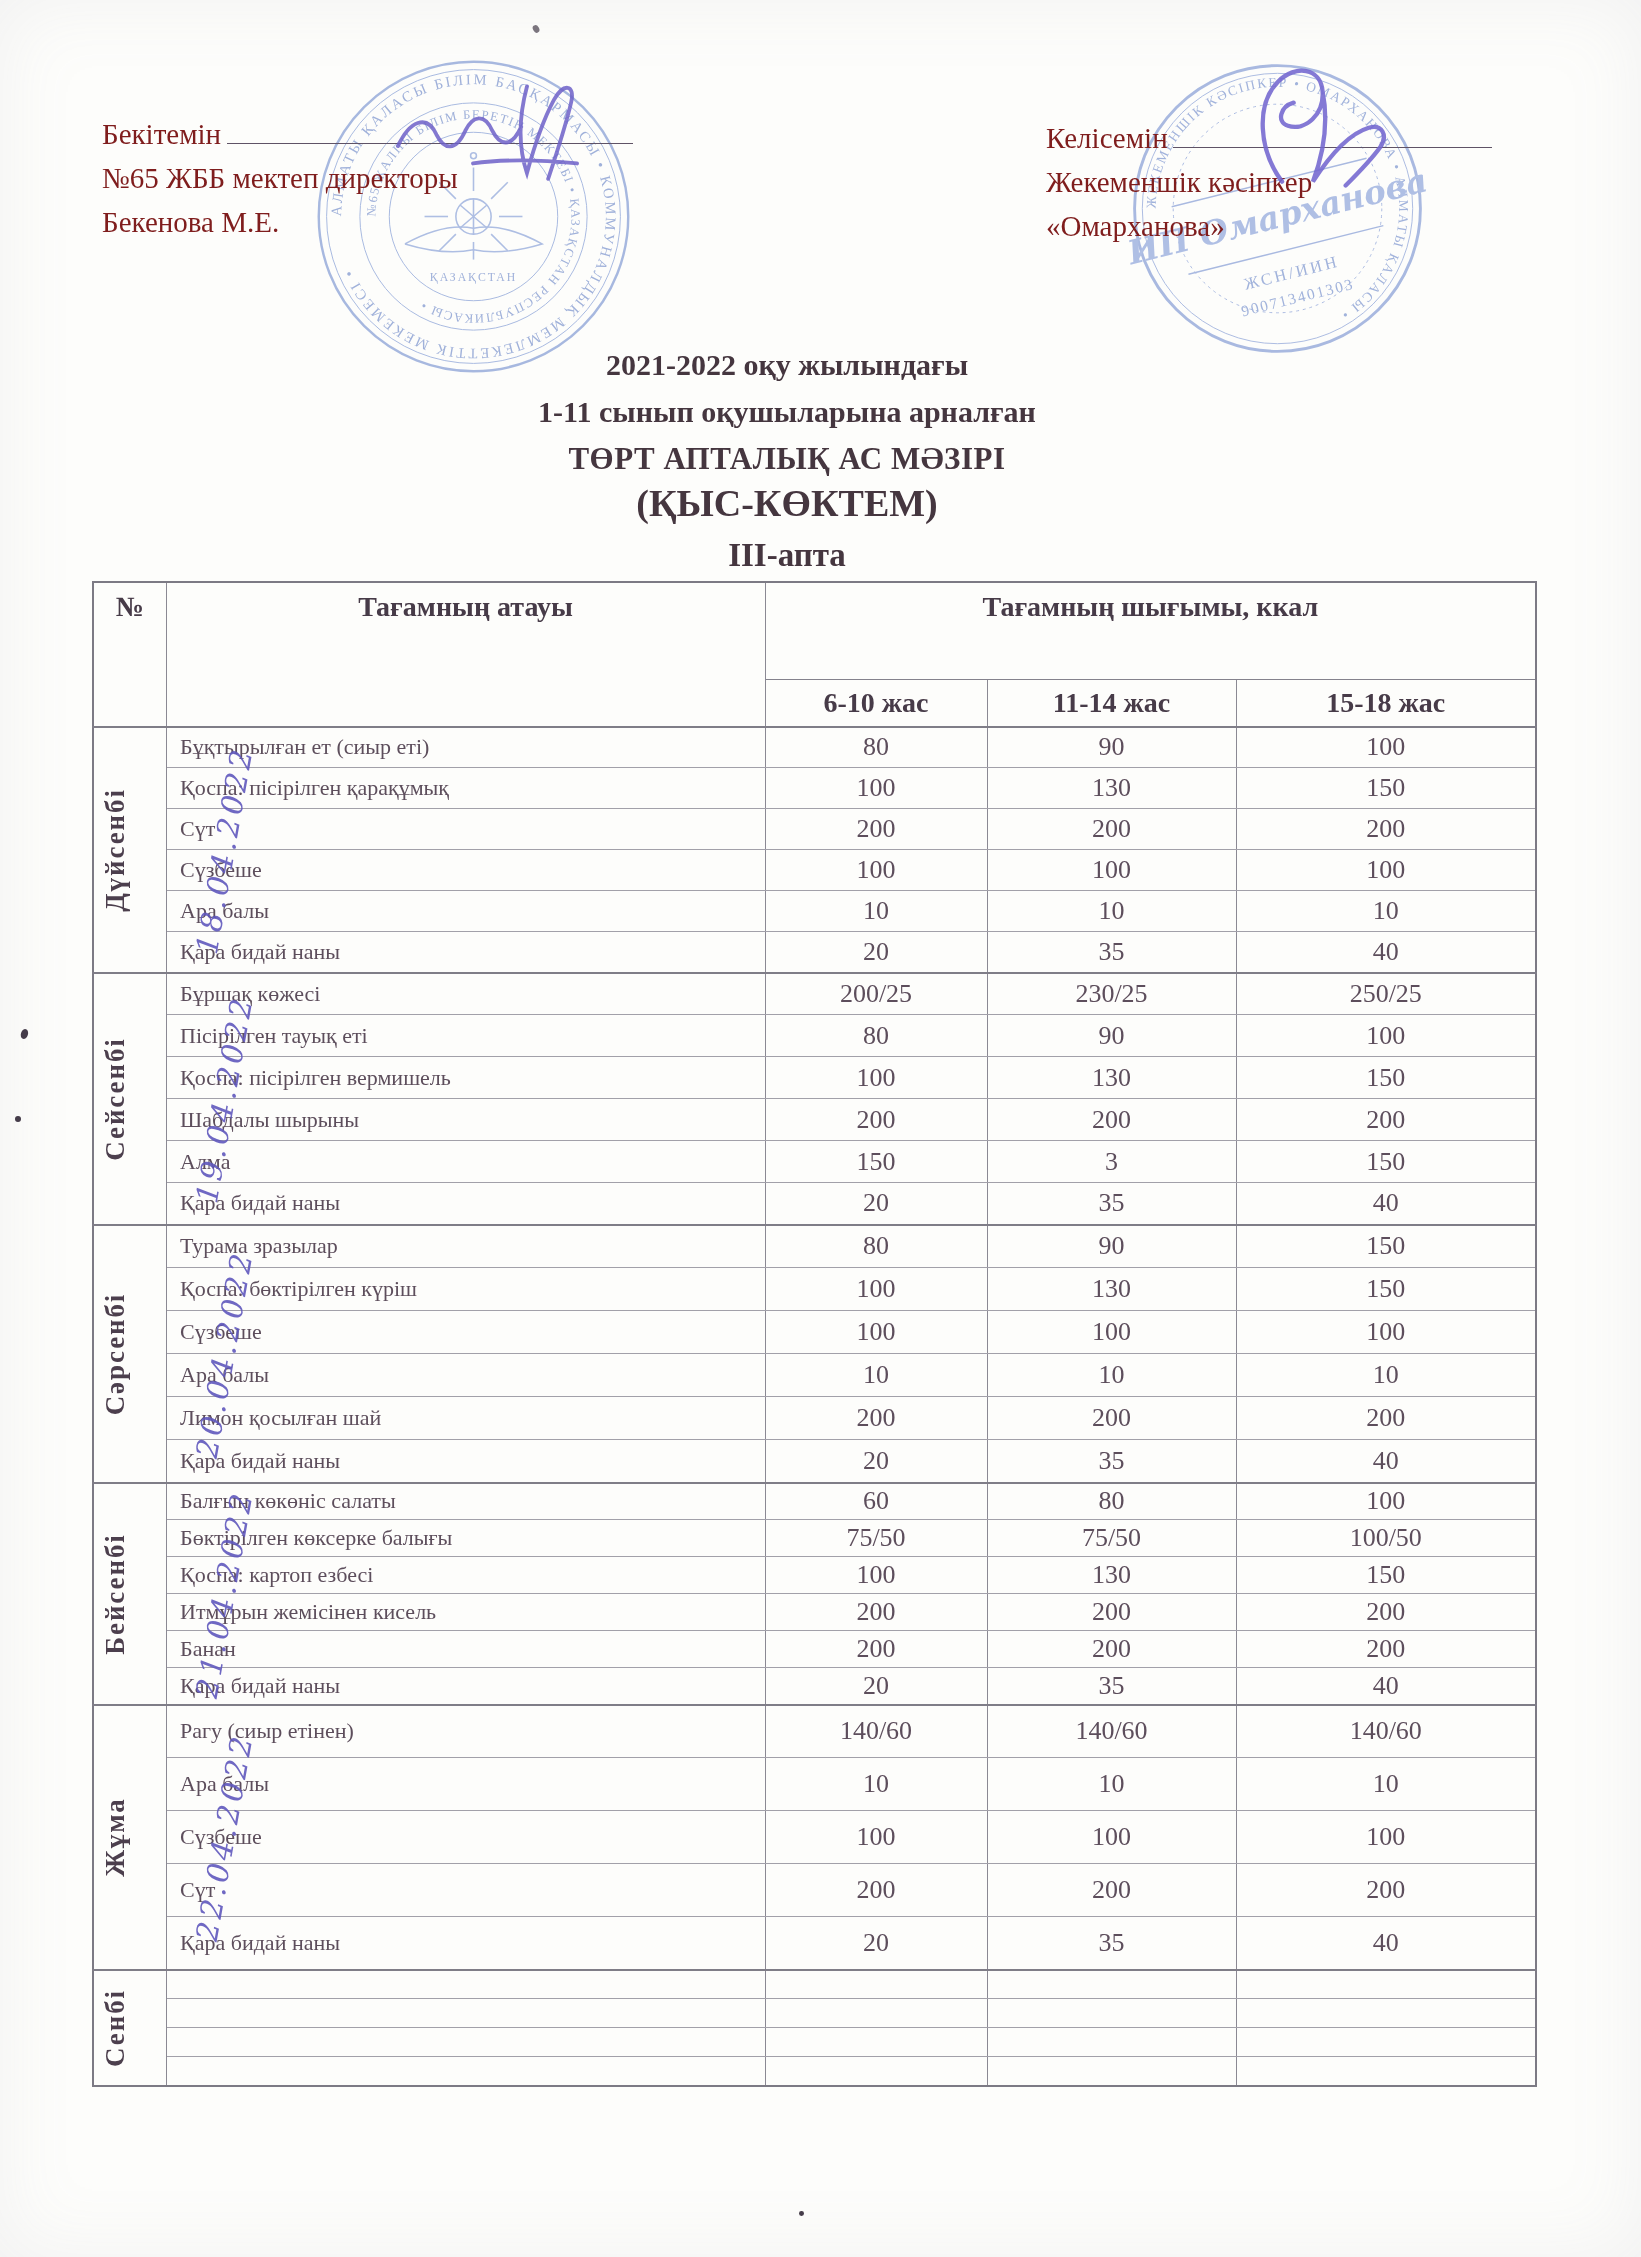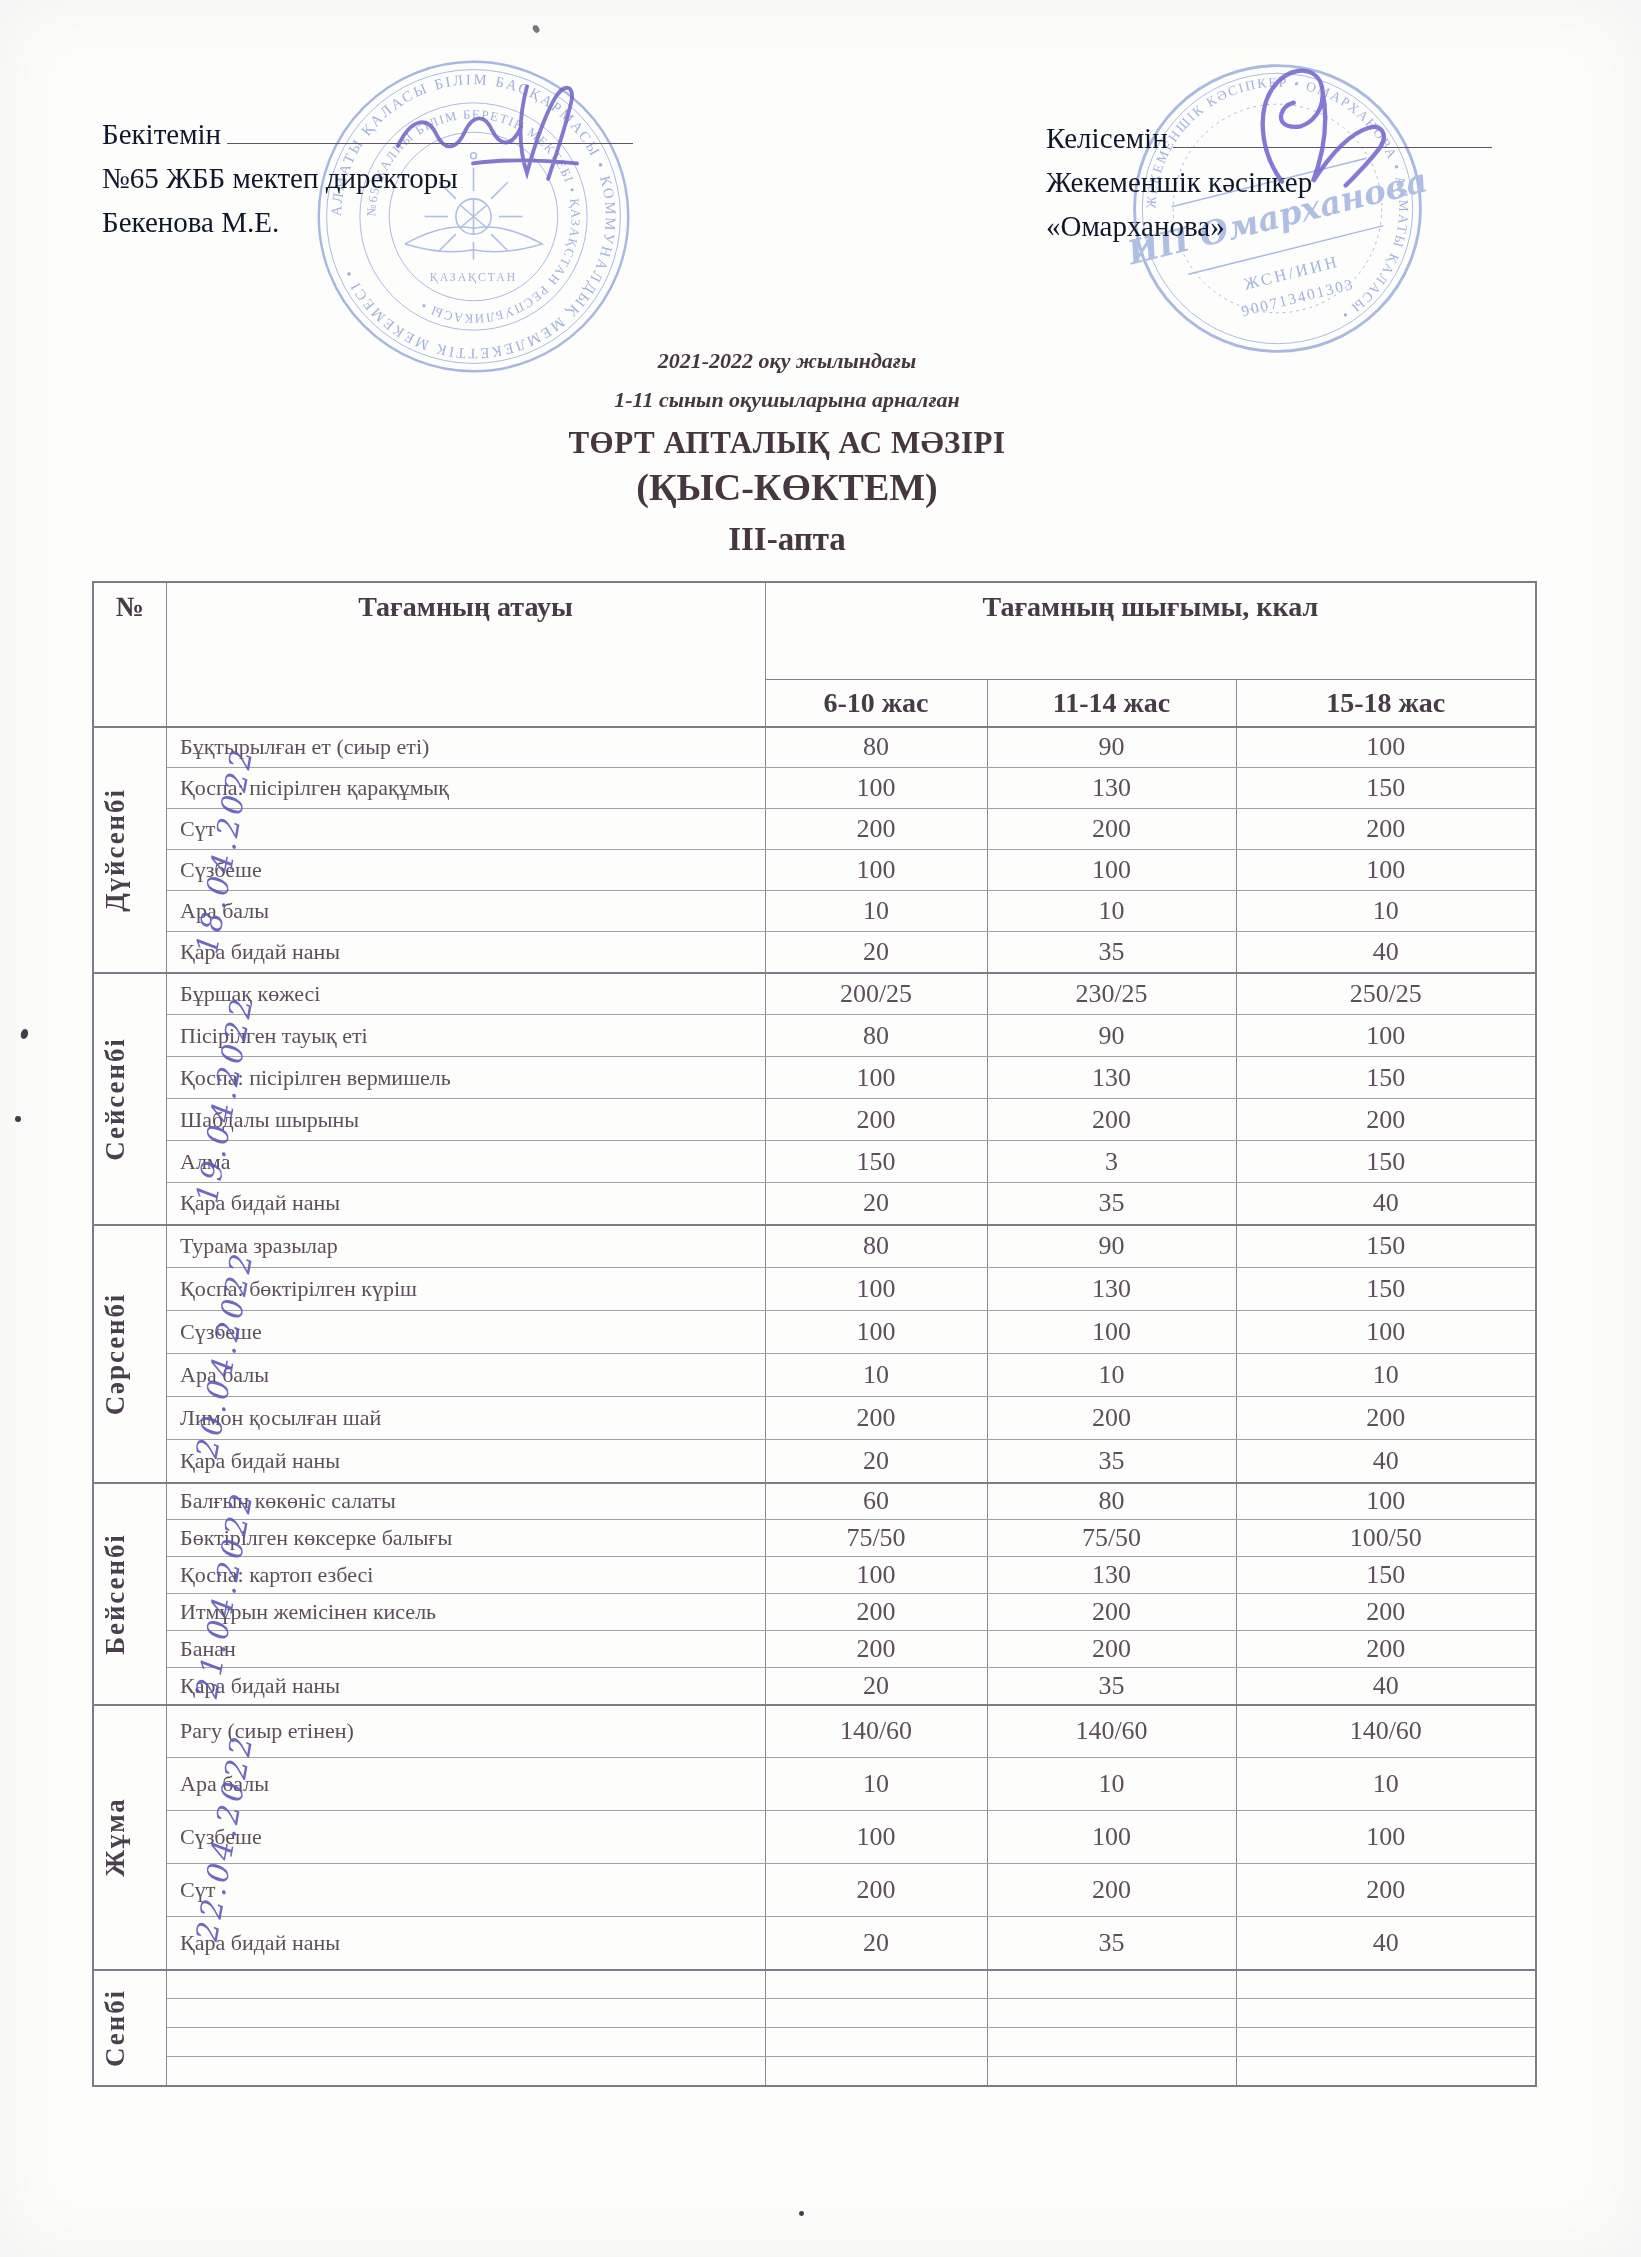--- a/index.html
+++ b/index.html
@@ -2,30 +2,30 @@
 <html><head>
 <meta charset="utf-8">
 <style>
   html,body{margin:0;padding:0;background:#e9e9e7;}
   .page{
     position:relative;width:1641px;height:2257px;background:#fdfdfb;
     font-family:"Liberation Serif",serif;overflow:hidden;
     box-shadow:inset 0 0 77px rgba(140,140,155,.10);
   }
   
-  .header-block{position:absolute;font-size:29px;color:#0f172a;line-height:1.52;z-index:5;}
+  .header-block{position:absolute;font-size:29px;color:#7f1d1d;line-height:1.52;z-index:5;}
   .header-left{left:102px;top:112px;}
   .header-right{left:1002px;top:116px;margin-left:44px;}
   .sig-line{display:inline-block;height:3.9px;border-bottom:1.9px solid #5f5366;vertical-align:baseline;margin-left:5.8px;}
   .sig-line.l{width:406px;}
   .sig-line.r{width:319px;}
   
   .title-block{position:absolute;top:348px;left:0;width:1574px;text-align:center;
     color:#45363f;font-weight:bold;z-index:4;}
-  .title-l{font-size:22px;margin:0 0 12.6px;font-style:italic;}
+  .title-l{font-size:30px;margin:0 0 12.6px;}
   .title-l3{font-size:31px;margin:0 0 4px;letter-spacing:0.5px;}
   .title-l4{font-size:38px;margin:0 0 11.6px;}
   .title-l5{font-size:33px;margin:0;}
   
   .menu-table{
     position:absolute;left:92px;top:581px;width:1443px;table-layout:fixed;
     border-collapse:collapse;color:#5d4e5c;z-index:3;
     border:2.4px solid #7c7a84;
   }
   .menu-table th,.menu-table td{

